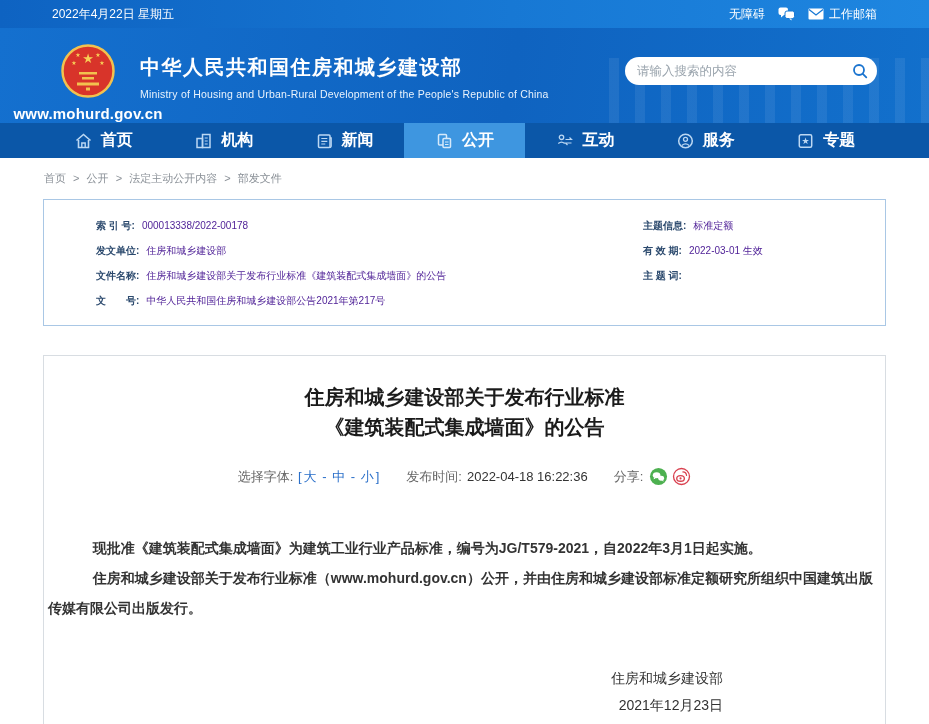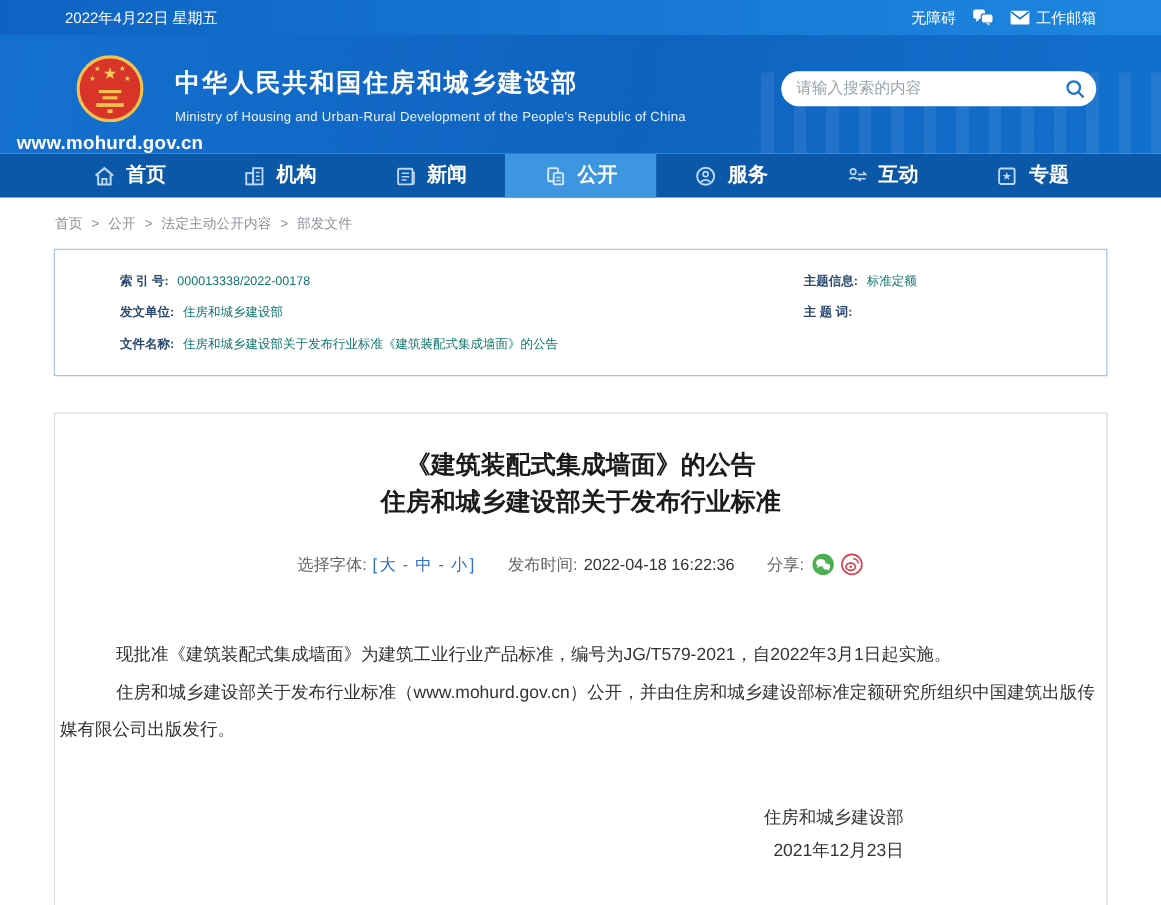--- a/index.html
+++ b/index.html
@@ -27,21 +27,21 @@
     background:repeating-linear-gradient(90deg, rgba(255,255,255,.07) 0 10px, rgba(255,255,255,0) 10px 26px);
     pointer-events:none;
   }
   .logo-col { width:84px; display:flex; flex-direction:column; align-items:center; }
   .site-url { color:#fff; font-size:15px; font-weight:bold; margin-top:3px; letter-spacing:.2px; }
   .title-col { margin-left:10px; padding-top:6px; }
   .site-title { font-size:20px; font-weight:bold; color:#fff; letter-spacing:1.5px; line-height:34px; }
   .site-sub { font-size:10.5px; color:#e8f2fc; margin-top:4px; letter-spacing:.2px; }
   .searchbox {
     position:absolute; right:52px; top:29px; width:252px; height:28px;
-    background:#fff; border-radius:14px; display:flex; align-items:center; z-index:2;font-family:Liberation Mono, monospace;
+    background:#fff; border-radius:14px; display:flex; align-items:center; z-index:2;
   }
   .searchbox input {
     flex:1; border:none; outline:none; font-size:12.5px; color:#333;
     padding:0 8px 0 12px; background:transparent; font-family:inherit;
   }
   .searchbox input::placeholder { color:#9aa4ad; }
   .search-btn { width:34px; height:28px; border:none; background:transparent; cursor:pointer;
     display:flex; align-items:center; justify-content:center; }
   
   .nav { height:35px; background:#0b57a8; display:flex; padding:0 43px; }
@@ -57,40 +57,40 @@
   .crumb { cursor:pointer; }
   
   .meta-box {
     margin:13px 43px 0; border:1px solid #a9c7e5; background:#fff;
     display:flex; padding:13px 0 12px;
   }
   .meta-col-left { flex:1; padding-left:52px; }
   .meta-col-right { width:282px; padding-left:40px; }
   .meta-row { display:flex; font-size:10px; line-height:25px; }
   .meta-label { font-weight:bold; color:#2c4a6e; white-space:pre; }
-  .meta-value { color:#0f766e; padding-left:7px; white-space:pre; }
+  .meta-value { color:#4c1d95; padding-left:7px; white-space:pre; }
   
   .article-box {
     margin:29px 43px 0; border:1px solid #d8dde2; background:#fff;
     height:400px; padding:26px 4px 0;
   }
   .article-title { text-align:center; font-size:20px; font-weight:bold; color:#1b1b1b; line-height:30px; }
   .article-meta {
     margin-top:25px; display:flex; justify-content:center; align-items:center;
     font-size:13px; color:#666;
   }
   .article-meta .grp { display:flex; align-items:center; }
   .article-meta .gap { width:26px; }
   .font-links { color:#2a6fc9; }
   .font-links span { margin:0 1px; }
   .font-size-link { cursor:pointer; }
   .pub-value { color:#333; margin-left:5px; }
   .share-icons { display:flex; align-items:center; gap:4px; margin-left:6px; }
   .share-icons span { display:flex; cursor:pointer; }
-  .article-body { margin-top:47px; font-size:14px; color:#333; line-height:30px; }
+  .article-body { margin-top:47px; font-size:14px; color:#333; line-height:30px;font-weight:bold; }
   .article-body p { text-indent:3.2em; }
   .signature { margin-top:42px; text-align:right; padding-right:158px; font-size:14px; color:#333; line-height:27px; }
 </style>
 </head>
 <body>
 
 <div class="topbar">
   <span>2022年4月22日 星期五</span>
   <div class="topbar-right">
     <a>
@@ -175,33 +175,33 @@
   <div class="nav-item active">
     <svg width="19" height="18" viewBox="0 0 18 18">
       <rect x="3" y="2.5" width="8" height="10.5" rx="1" fill="none" stroke="#d6e9fa" stroke-width="1.5"></rect>
       <rect x="7.5" y="6.5" width="7.5" height="9" rx="1" fill="#3e96e0" stroke="#d6e9fa" stroke-width="1.5"></rect>
       <path d="M9.5 10 h3.5 M9.5 12.5 h3.5" stroke="#d6e9fa" stroke-width="1.1"></path>
     </svg>
     <span>公开</span>
   </div>
   <div class="nav-item">
     <svg width="19" height="18" viewBox="0 0 18 18">
+      <circle cx="6" cy="5.3" r="2.2" fill="none" stroke="#bcd8f3" stroke-width="1.3"></circle>
+      <path d="M2.8 11.5 Q6 8.7 9.2 11.5" fill="none" stroke="#bcd8f3" stroke-width="1.3"></path>
+      <path d="M10 7.5 h6 l-2 -2 M16 11 h-6 l2 2" fill="none" stroke="#bcd8f3" stroke-width="1.2"></path>
+    </svg>
+    <span>互动</span>
+  </div>
+  <div class="nav-item">
+    <svg width="19" height="18" viewBox="0 0 18 18">
       <circle cx="9" cy="9" r="6.8" fill="none" stroke="#bcd8f3" stroke-width="1.5"></circle>
       <circle cx="9" cy="7.3" r="2" fill="none" stroke="#bcd8f3" stroke-width="1.3"></circle>
       <path d="M5.3 13.5 Q9 10.3 12.7 13.5" fill="none" stroke="#bcd8f3" stroke-width="1.3"></path>
     </svg>
     <span>服务</span>
-  </div>
-  <div class="nav-item">
-    <svg width="19" height="18" viewBox="0 0 18 18">
-      <circle cx="6" cy="5.3" r="2.2" fill="none" stroke="#bcd8f3" stroke-width="1.3"></circle>
-      <path d="M2.8 11.5 Q6 8.7 9.2 11.5" fill="none" stroke="#bcd8f3" stroke-width="1.3"></path>
-      <path d="M10 7.5 h6 l-2 -2 M16 11 h-6 l2 2" fill="none" stroke="#bcd8f3" stroke-width="1.2"></path>
-    </svg>
-    <span>互动</span>
   </div>
   <div class="nav-item">
     <svg width="19" height="18" viewBox="0 0 18 18">
       <rect x="2.8" y="2.8" width="12.4" height="12.4" rx="1.5" fill="none" stroke="#bcd8f3" stroke-width="1.5"></rect>
       <text x="9" y="12.3" font-size="9" fill="#bcd8f3" text-anchor="middle">★</text>
     </svg>
     <span>专题</span>
   </div>
 </div>
 
@@ -222,37 +222,45 @@
       <span class="meta-value">000013338/2022-00178</span>
     </div>
     <div class="meta-row">
       <span class="meta-label">发文单位:</span>
       <span class="meta-value">住房和城乡建设部</span>
     </div>
     <div class="meta-row">
       <span class="meta-label">文件名称:</span>
       <span class="meta-value">住房和城乡建设部关于发布行业标准《建筑装配式集成墙面》的公告</span>
     </div>
+    <div class="meta-row">
+      <span class="meta-label">文　　号:</span>
+      <span class="meta-value">中华人民共和国住房和城乡建设部公告2021年第217号</span>
+    </div>
   </div>
   <div class="meta-col-right">
     <div class="meta-row">
       <span class="meta-label">主题信息:</span>
       <span class="meta-value">标准定额</span>
     </div>
     <div class="meta-row">
+      <span class="meta-label">有 效 期:</span>
+      <span class="meta-value">2022-03-01 生效</span>
+    </div>
+    <div class="meta-row">
       <span class="meta-label">主 题 词:</span>
       <span class="meta-value"></span>
     </div>
   </div>
 </div>
 
 <div class="article-box">
   <div class="article-title">
+    <div>住房和城乡建设部关于发布行业标准</div>
     <div>《建筑装配式集成墙面》的公告</div>
-    <div>住房和城乡建设部关于发布行业标准</div>
   </div>
 
   <div class="article-meta">
     <div class="grp">
       <span>选择字体:</span>&nbsp;
       <span class="font-links">
         <span>[</span><span class="font-size-link">大</span><span> - </span><span class="font-size-link">中</span><span> - </span><span class="font-size-link">小</span><span>]</span>
       </span>
     </div>
     <div class="gap"></div>

